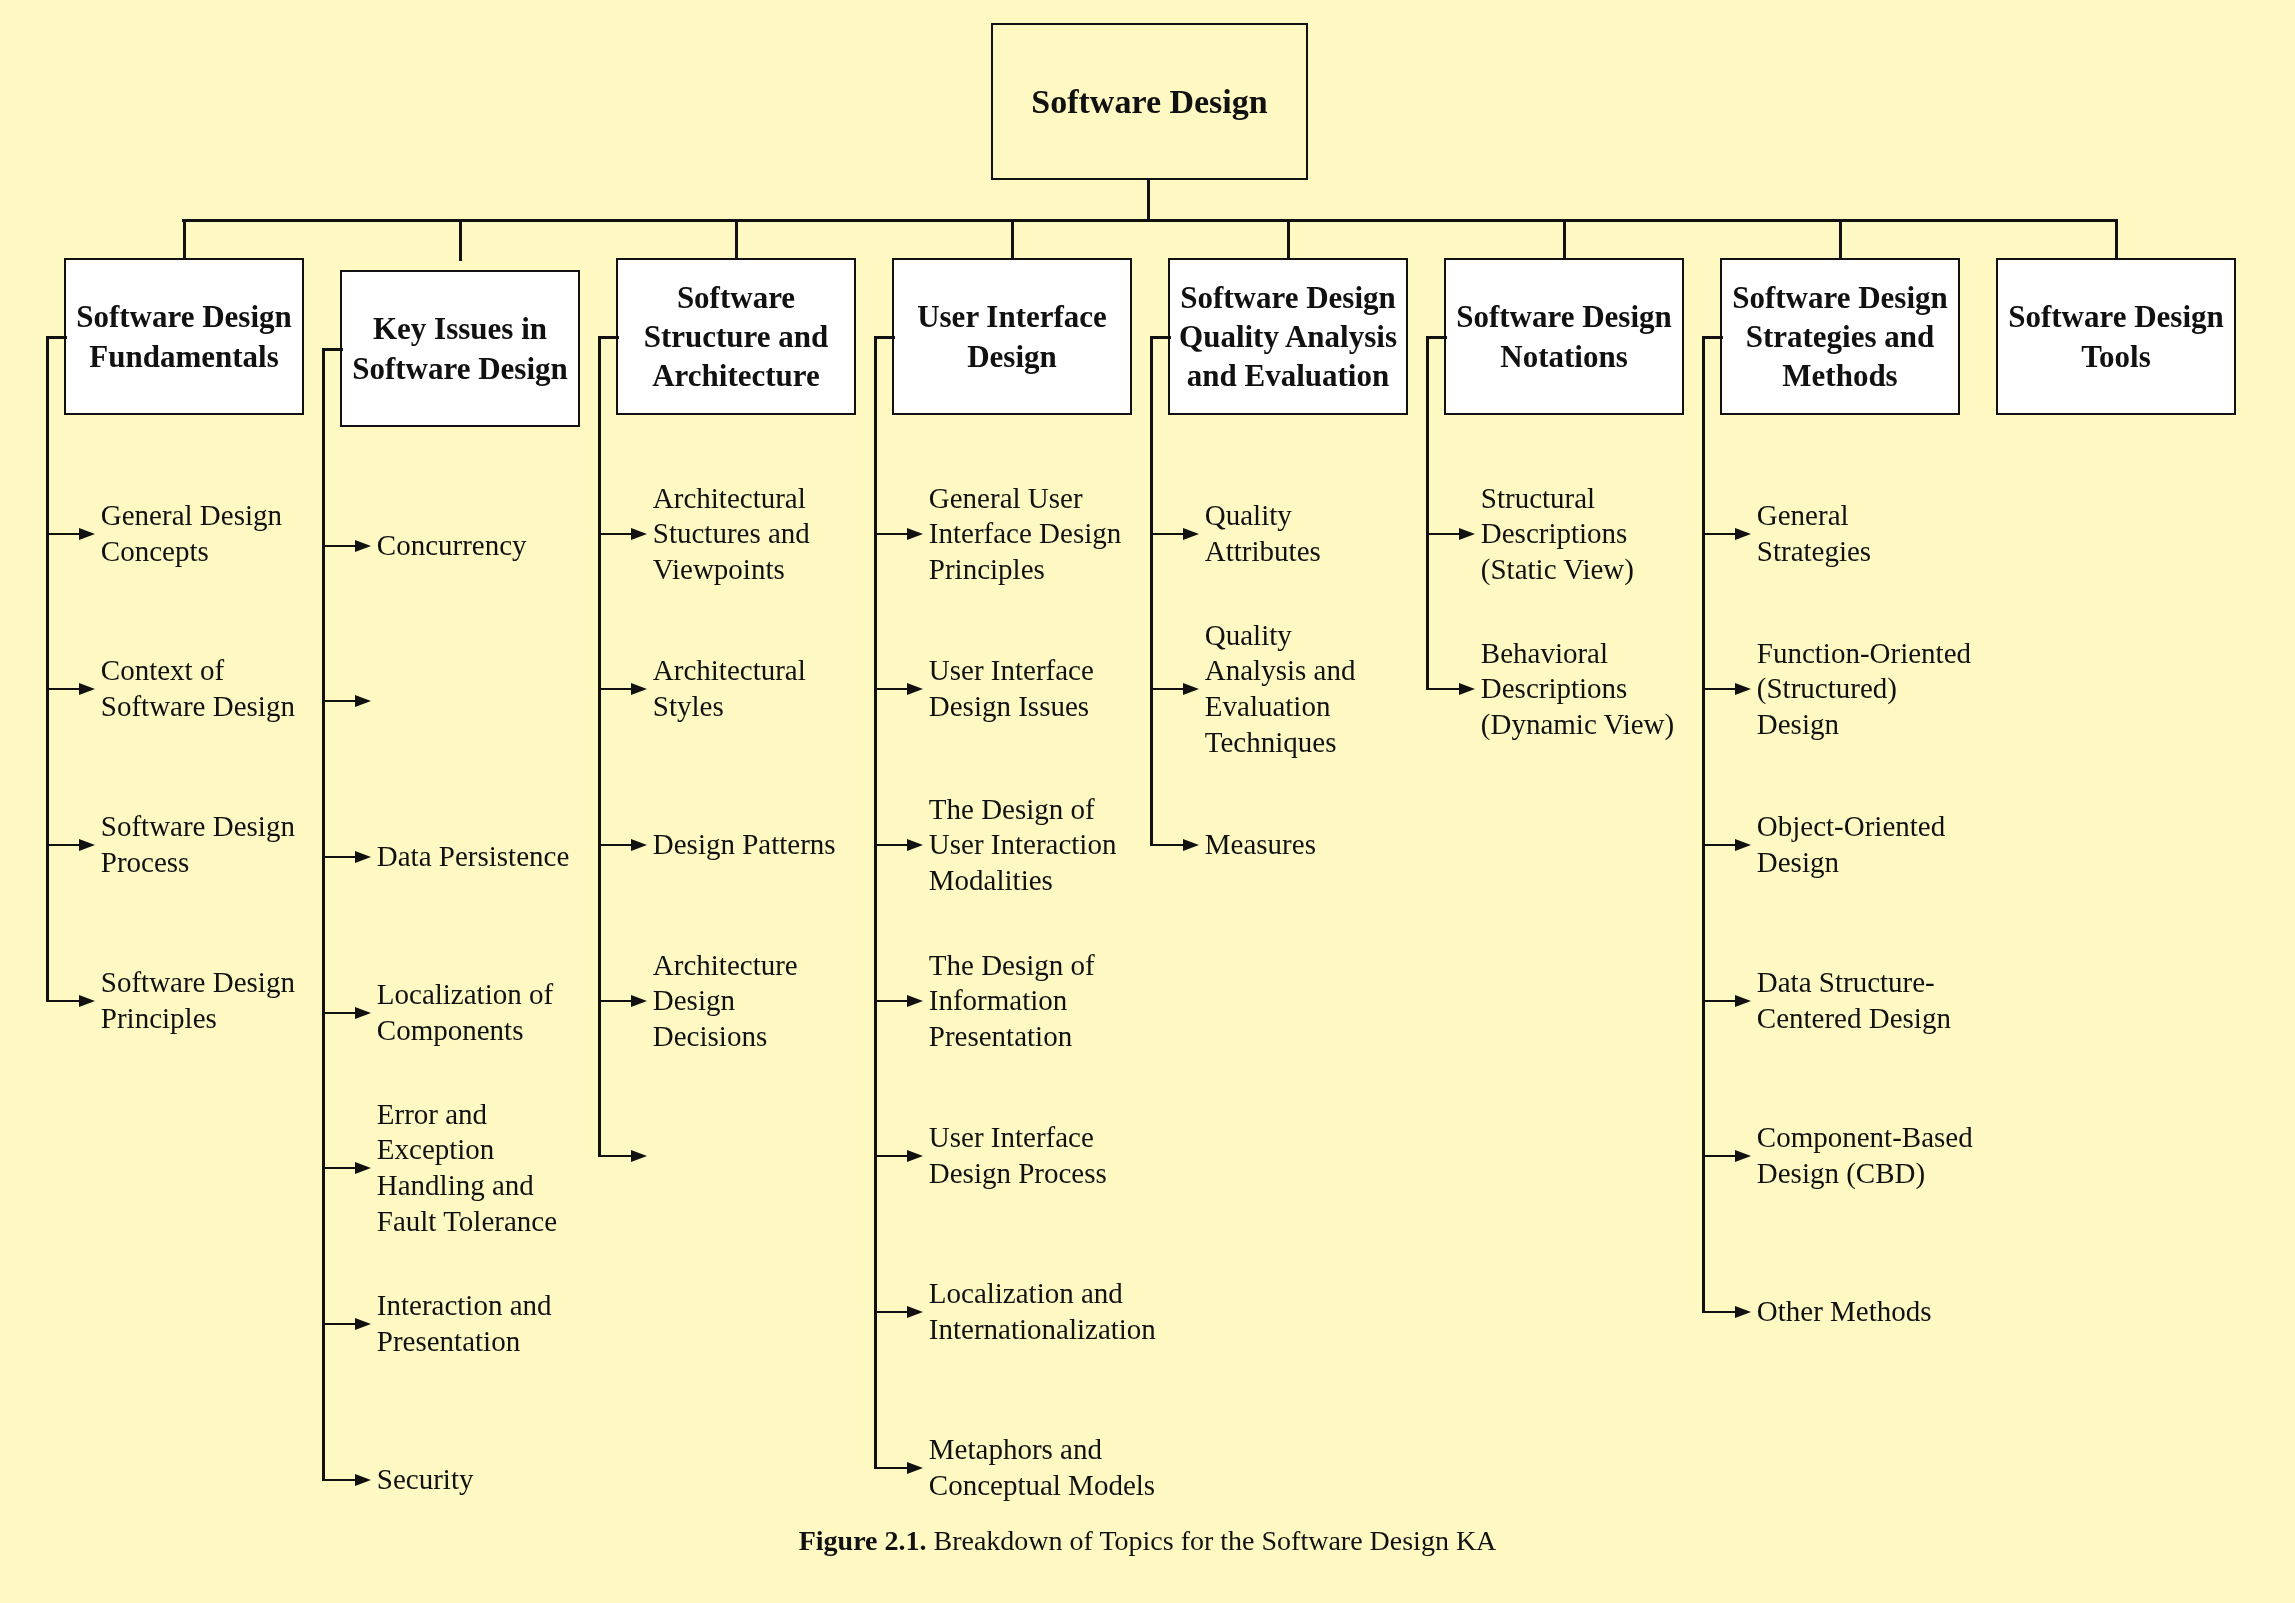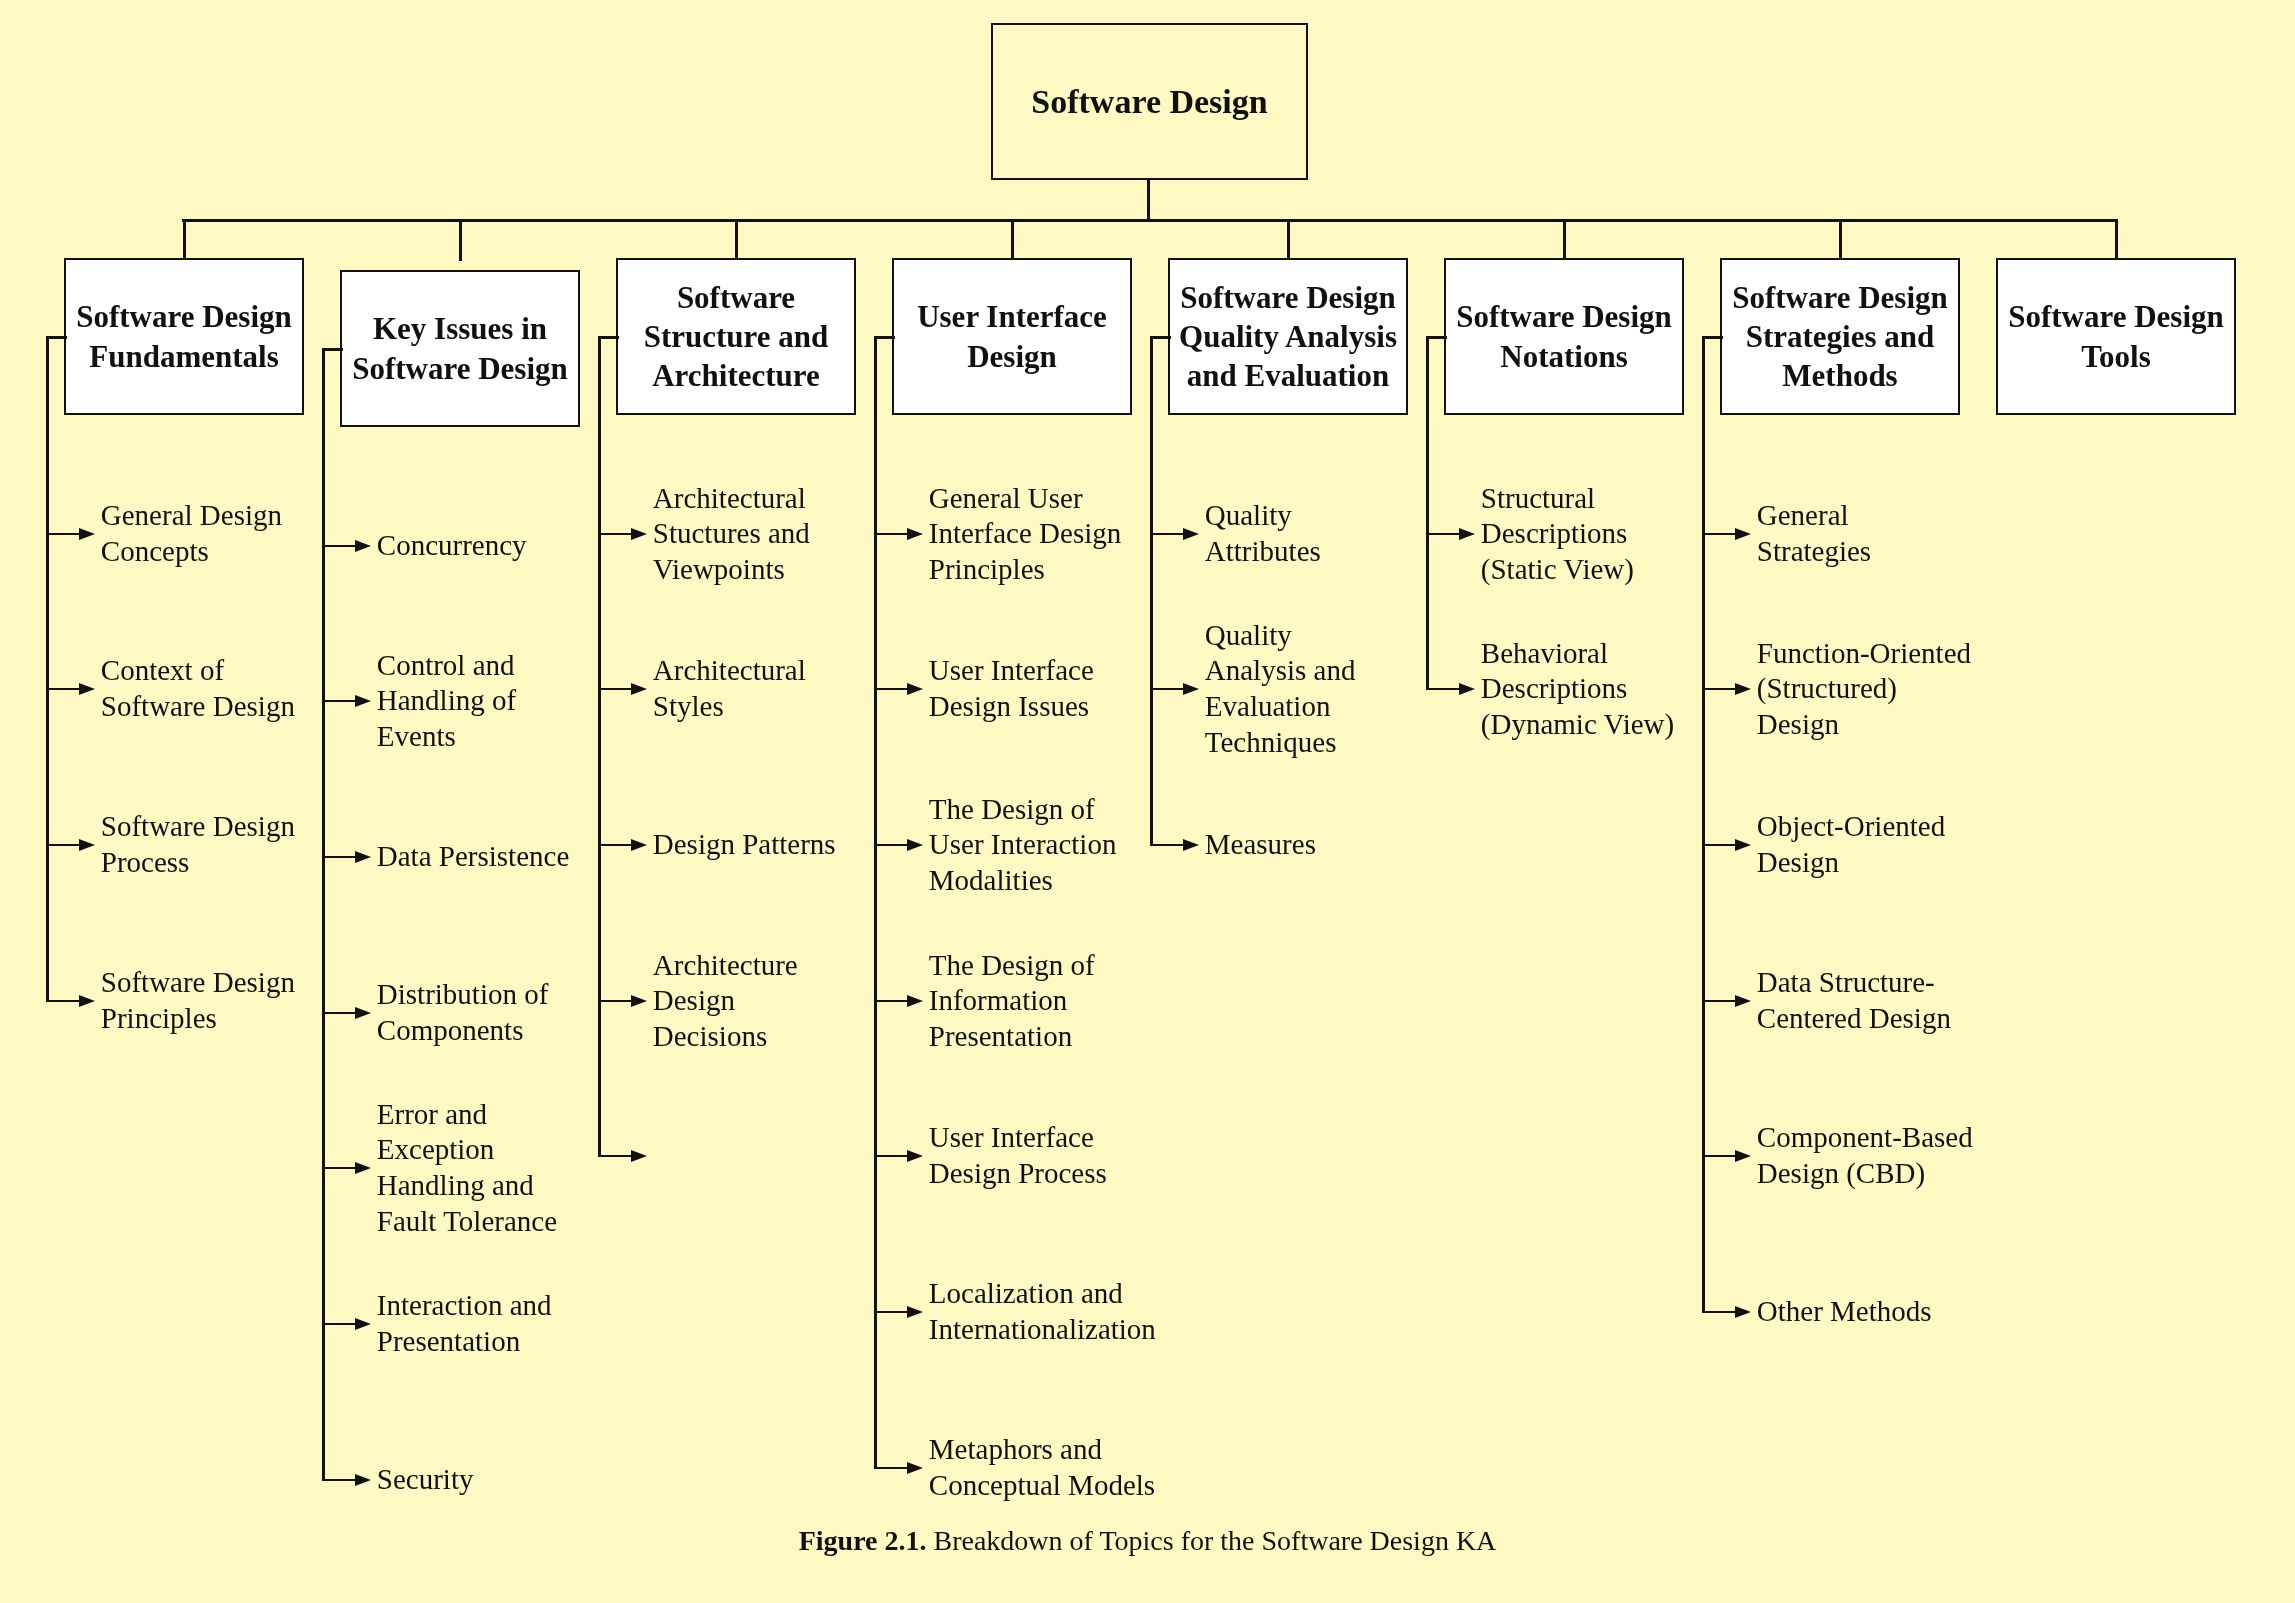--- a/index.html
+++ b/index.html
@@ -130,37 +130,34 @@
           <span class="shaft"></span>
           <span class="tip"></span>
         </span>
         <span class="label">Concurrency</span>
       </div>
     <div class="slot r1">
         <span class="arrow">
           <span class="shaft"></span>
           <span class="tip"></span>
         </span>
-        <span class="label">Control and
-Handling of
-Events</span>
       </div>
     <div class="slot r2">
         <span class="arrow">
           <span class="shaft"></span>
           <span class="tip"></span>
         </span>
         <span class="label">Data Persistence</span>
       </div>
     <div class="slot r3">
         <span class="arrow">
           <span class="shaft"></span>
           <span class="tip"></span>
         </span>
-        <span class="label">Distribution of
+        <span class="label">Localization of
 Components</span>
       </div>
     <div class="slot r4">
         <span class="arrow">
           <span class="shaft"></span>
           <span class="tip"></span>
         </span>
         <span class="label">Error and
 Exception
 Handling and

